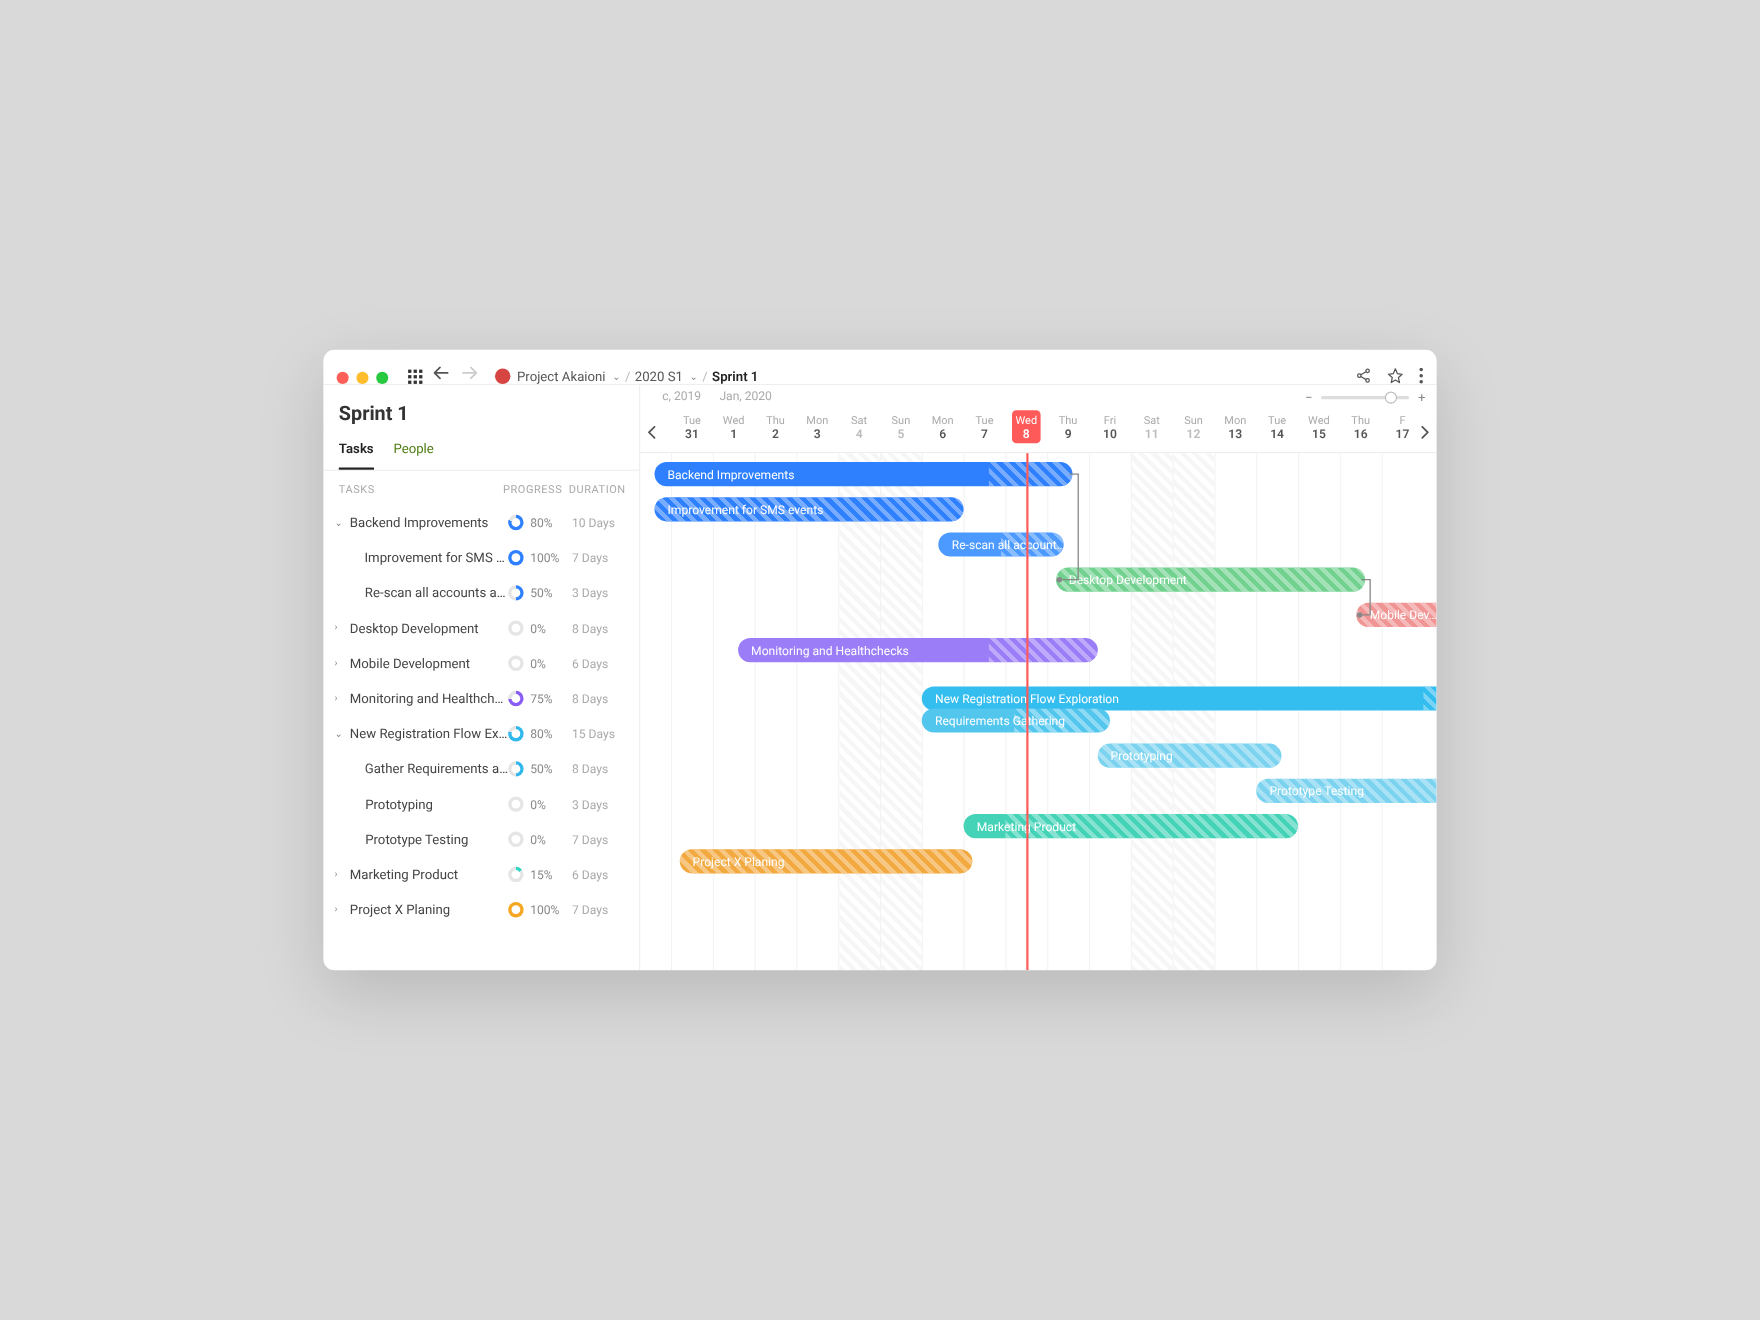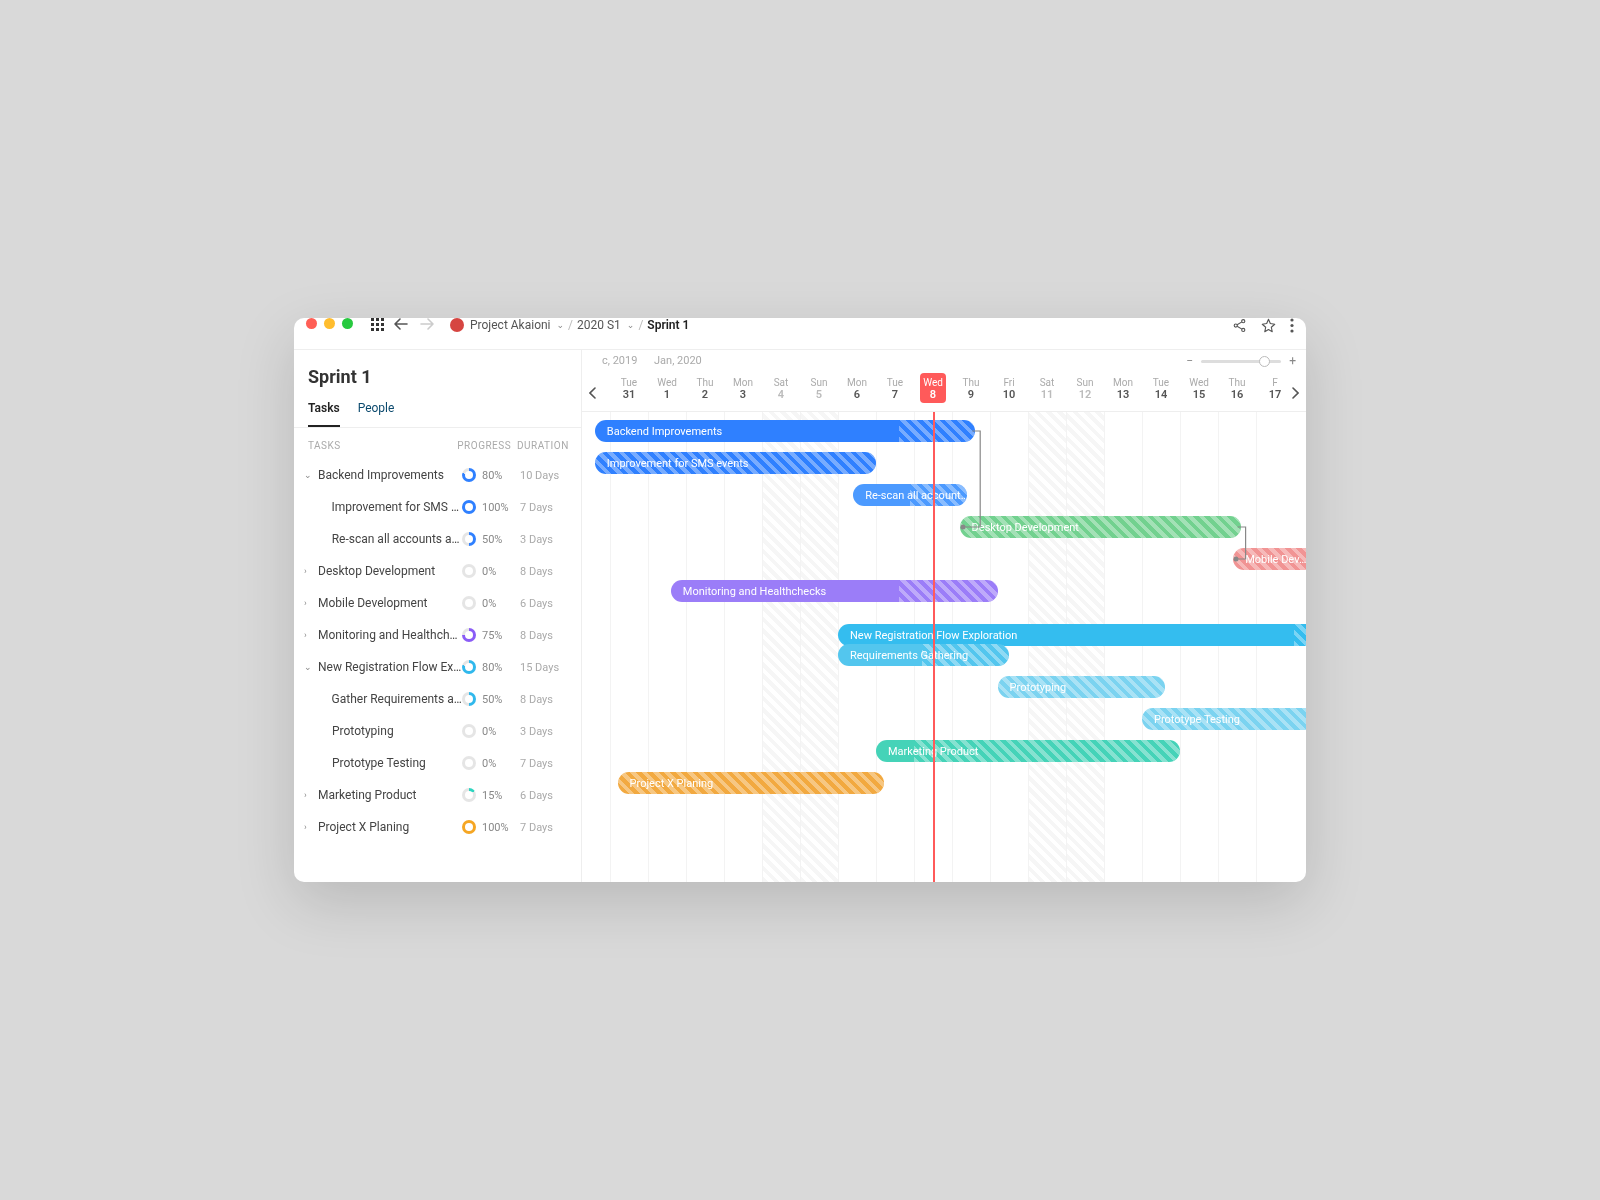--- a/index.html
+++ b/index.html
@@ -21,21 +21,21 @@
     border-radius: 10px;
     box-shadow: 0 20px 60px rgba(0,0,0,0.15);
     overflow: hidden;
     display: flex;
     flex-direction: column;
   }
   
   .titlebar {
     height: 32px;
     display: flex;
-    align-items: flex-start;
+    align-items: flex-end;
     padding: 0 12px;
     gap: 8px;
     border-bottom: 1px solid #eee;
   }
   .traffic { display: flex; gap: 7px; align-items: center; }
   .traffic span { width: 11px; height: 11px; border-radius: 50%; display: block; }
   .t-red { background: #ff5f56; }
   .t-yel { background: #ffbd2e; }
   .t-grn { background: #27c93f; }
   .app-icon { display: grid; grid-template-columns: repeat(3,3px); gap: 2px; margin-left: 10px; cursor: pointer; }
@@ -50,21 +50,21 @@
   .crumb .bold { font-weight:600; color:#222; }
   .tb-right { margin-left:auto; display:flex; align-items:center; gap:14px; color:#555; }
   .tb-right svg, .tb-right .dots { cursor:pointer; }
 
   
   .body { flex:1; display:flex; min-height:0; }
   .side { width: 288px; border-right:1px solid #eee; display:flex; flex-direction:column; }
   .side-hd { padding: 16px 14px 0; }
   .side-hd h1 { font-size:18px; font-weight:700; }
   .tabs { display:flex; gap:18px; margin-top:14px; padding:0 14px; border-bottom:1px solid #eee;}
-  .tab { padding-bottom:10px; color:#0c4a6e; cursor:pointer; }
+  .tab { padding-bottom:10px; color:#4d7c0f; cursor:pointer; }
   .tab.active { color:#222; font-weight:600; border-bottom:2px solid #222; }
   .thead { display:flex; padding: 12px 14px 8px; color:#aaa; font-size:10px; letter-spacing:.5px; }
   .thead .c1 { width: 150px; }
   .thead .c2 { width: 60px; }
   .thead .c3 { width: 50px; }
 
   .tasks { flex:1; overflow:auto; }
   .row { display:flex; align-items:center; height:32px; padding:0 8px 0 10px; }
   .row .tw { width: 158px; display:flex; align-items:center; gap:4px; overflow:hidden; }
   .row .caret { width:10px; display:inline-block; color:#888; font-size:9px; cursor:pointer; }

